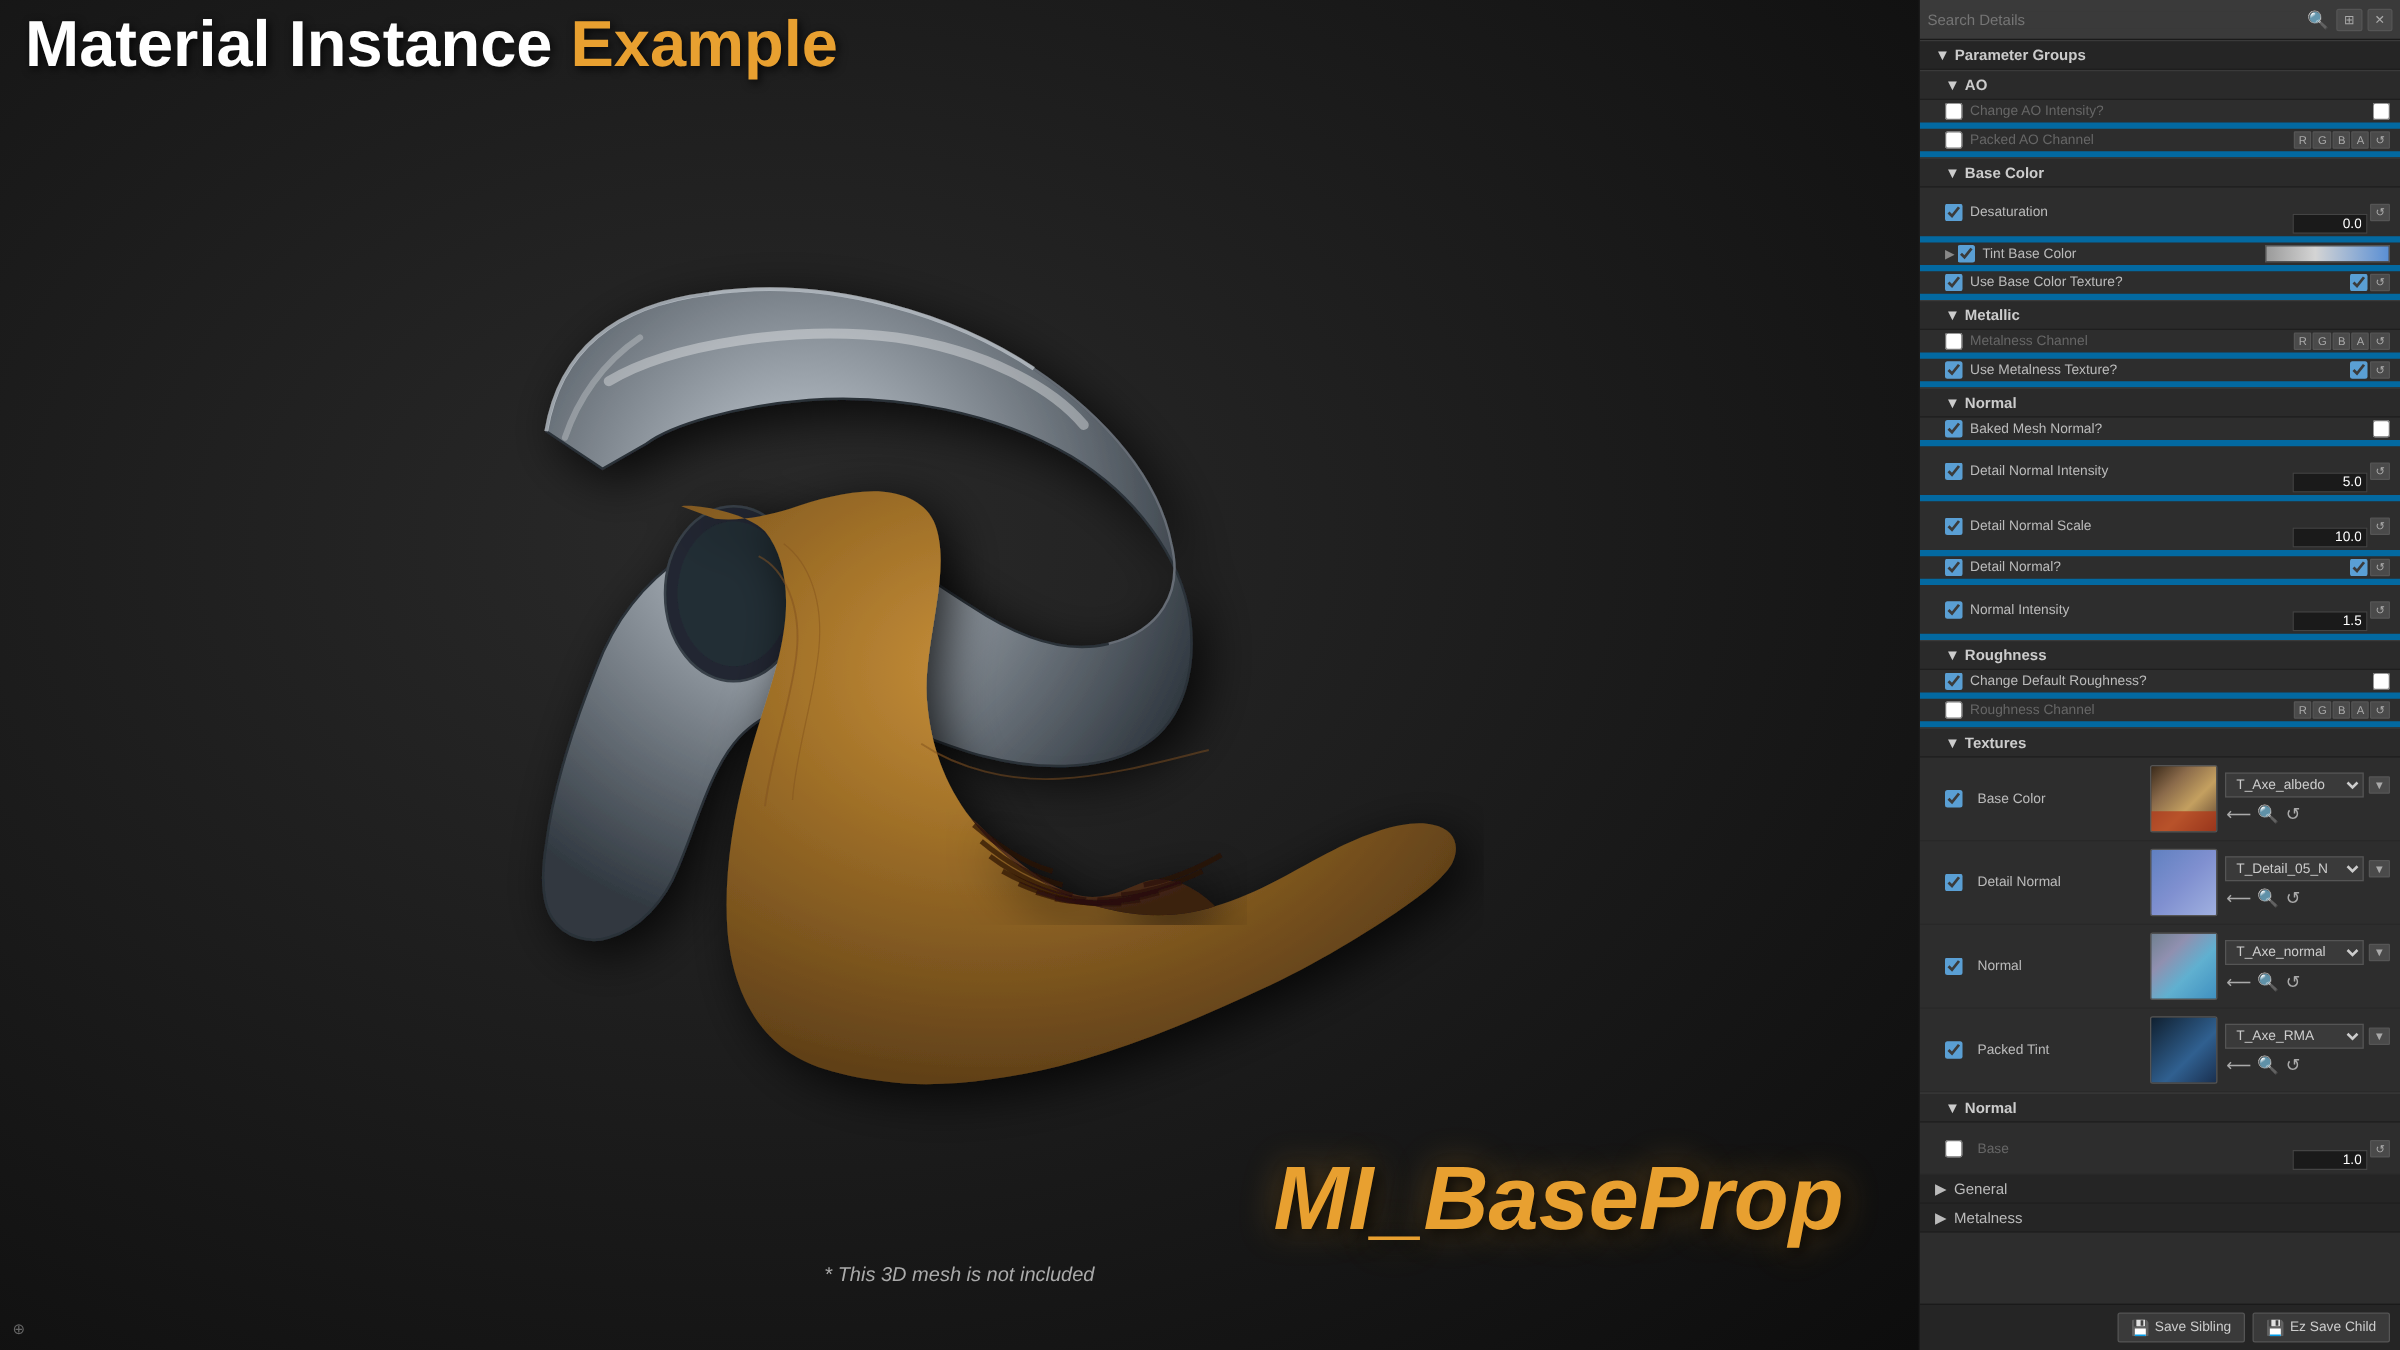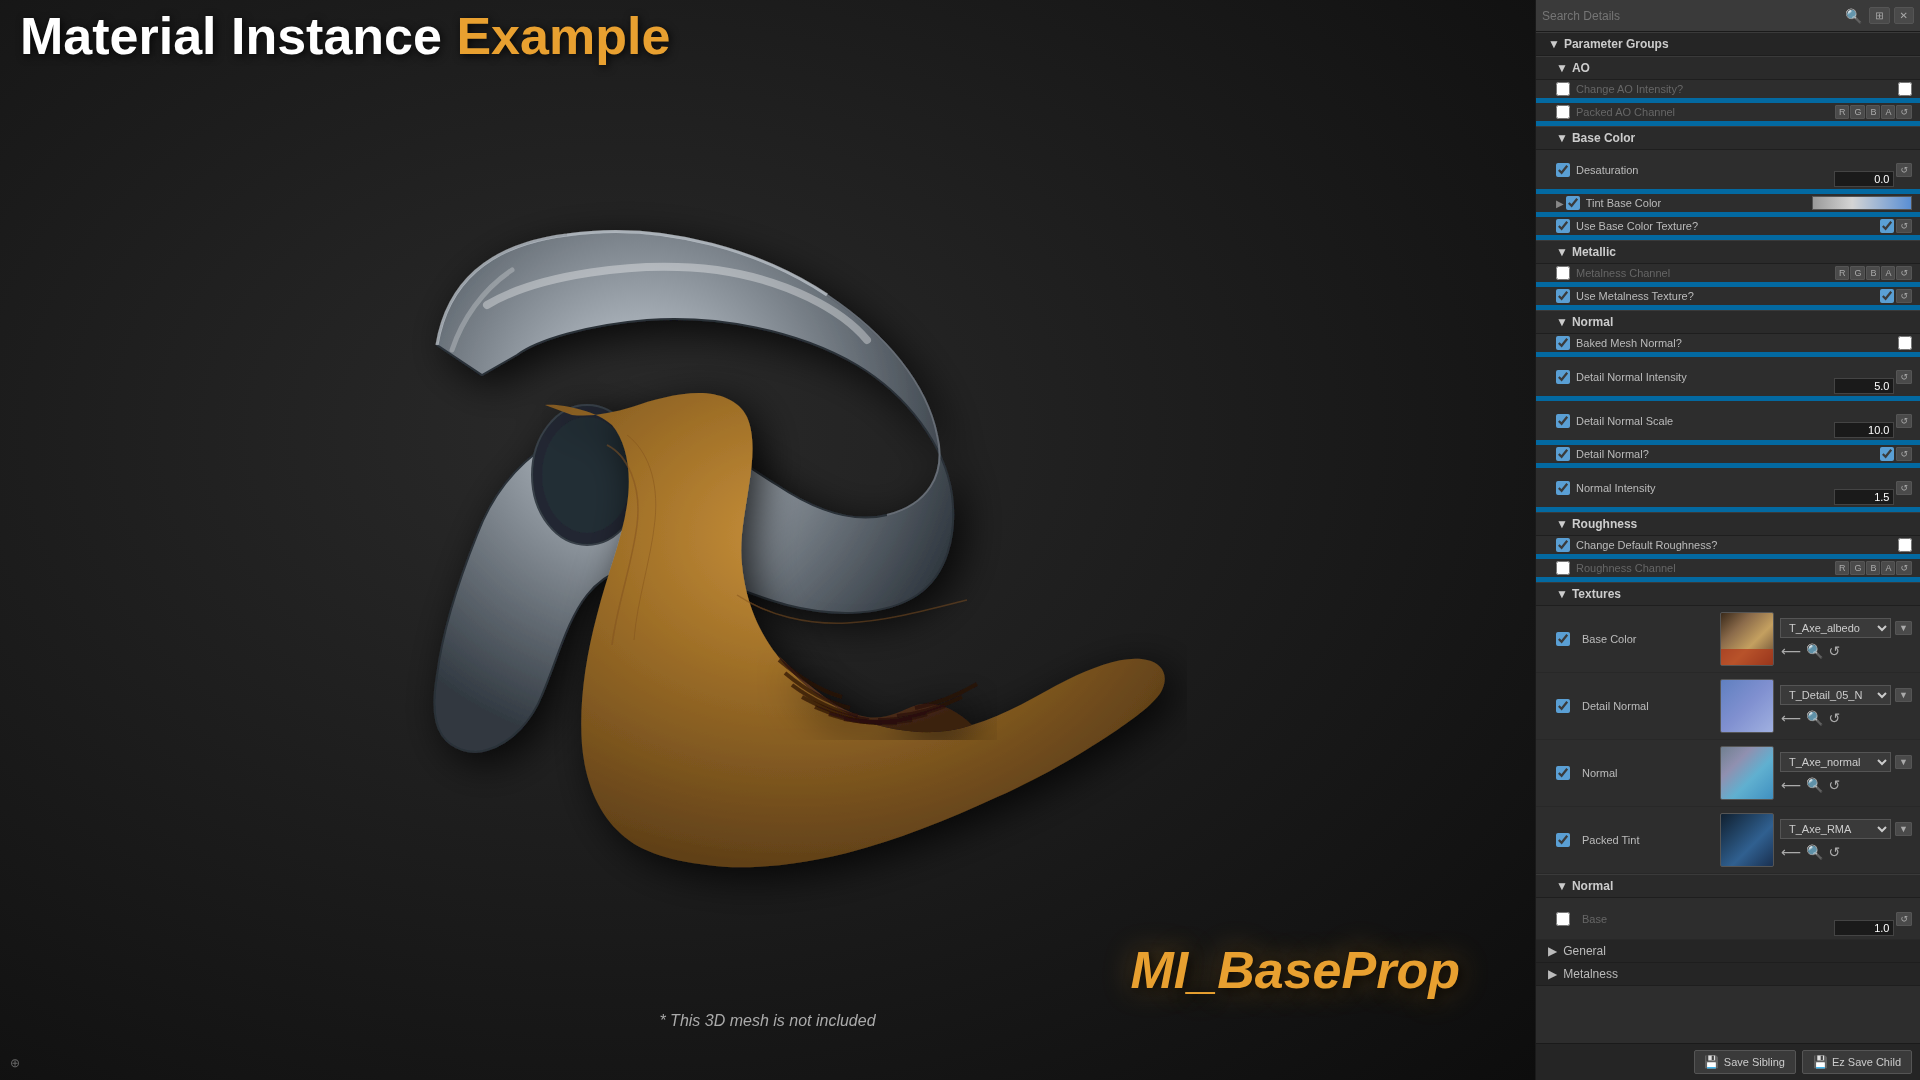--- a/index.html
+++ b/index.html
@@ -48,22 +48,22 @@
 
     
     .axe-svg {
       width: 100%;
       height: 100%;
     }
 
     #model-name {
       position: absolute;
       bottom: 80px;
-      right: 75px;
-      font-size: 52px;
+      right: 60px;
+      font-size: 72px;
       font-weight: 900;
       color: #e8a030;
       text-shadow: 3px 3px 12px rgba(0,0,0,0.9), 0 0 30px rgba(232,160,48,0.4);
       font-style: italic;
     }
 
     #mesh-note {
       position: absolute;
       bottom: 50px;
       left: 50%;

